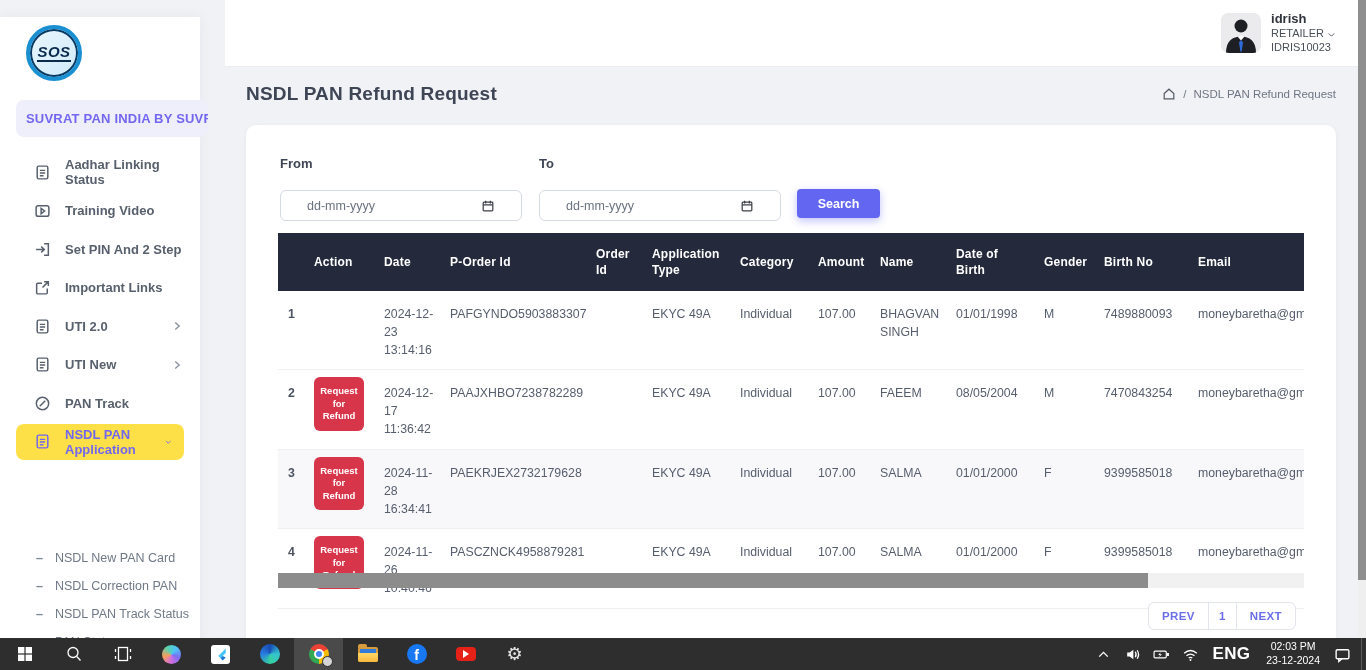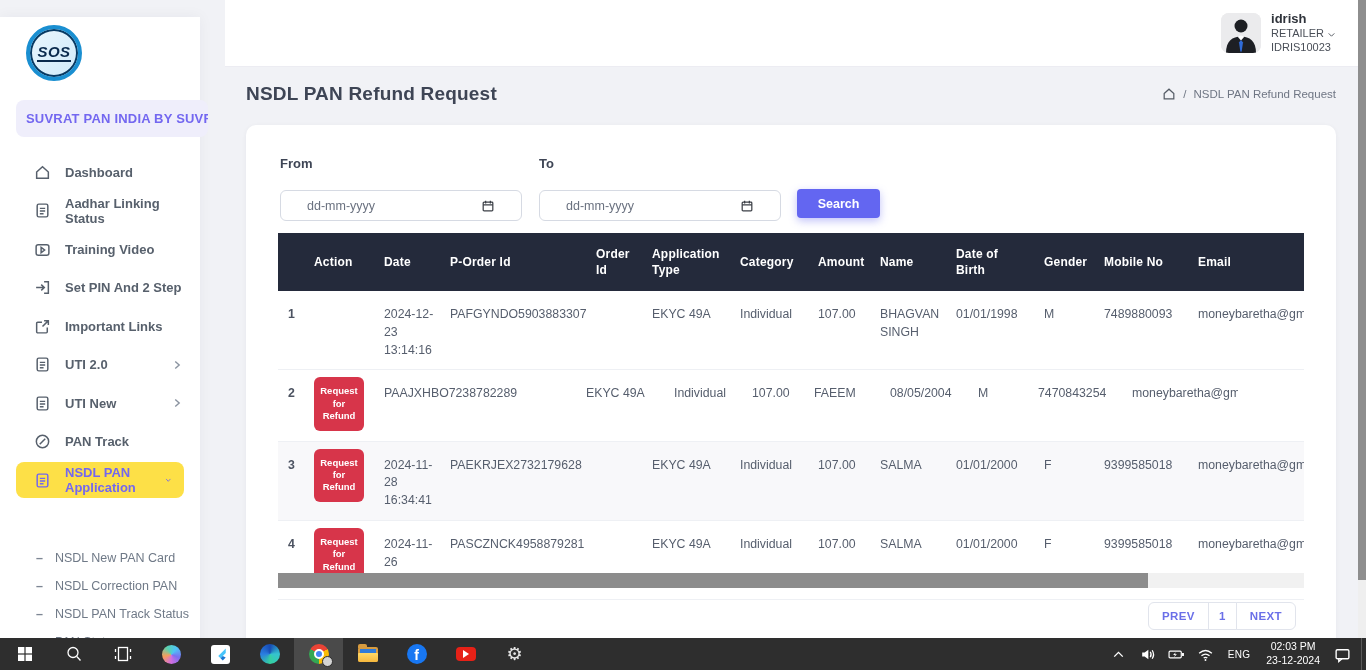--- a/index.html
+++ b/index.html
@@ -126,21 +126,21 @@
                   background:linear-gradient(#ffd967,#f5b73d); border-radius:1px 1px 2px 2px; }
   .fb { width:20px; height:20px; border-radius:50%; background:#1877f2; color:#fff; font-weight:800;
         font-size:14px; display:flex; align-items:flex-end; justify-content:center; line-height:1.25; }
   .yt { width:20px; height:14px; background:#e62117; border-radius:4px; display:flex; align-items:center; justify-content:center; }
   .yt-tri { width:0; height:0; border-left:6px solid #fff; border-top:4px solid transparent; border-bottom:4px solid transparent; }
   .gear { font-family:"DejaVu Sans", sans-serif; font-size:18px; color:#e6e6e6; line-height:1; }
 
   .tray { margin-left:auto; display:flex; align-items:center; height:32px; color:#fff; }
   .tray-item { padding:0 6px; display:flex; align-items:center; justify-content:center; cursor:pointer; height:32px; }
   .tray-ic { width:17px; height:17px; }
-  .lang { font-size:10px; font-weight:400; letter-spacing:.3px; padding:0 8px; }
+  .lang { font-size:17px; font-weight:700; letter-spacing:.3px; padding:0 8px; }
   .clock { text-align:center; font-size:10.5px; line-height:1.3; padding:0 8px; cursor:pointer; }
   .peek { width:5px; height:32px; border-left:1px solid #5a5a5a; margin-left:4px; cursor:pointer; }
 </style>
 </head>
 <body>
 
 <svg width="0" height="0" style="position:absolute">
   <symbol id="sym-home" viewBox="0 0 16 16">
       <path d="M2.5 7.5 L8 2.5 L13.5 7.5 V13.5 H2.5 Z"></path>
     </symbol>
@@ -176,26 +176,20 @@
       <path d="M5.3 2 v3 M10.7 2 v3 M2.5 6.8 h11"></path>
     </symbol>
 </svg>
 
 <div class="sidebar">
   <div class="logo">
     <span>SOS</span>
   </div>
   <div class="brand">SUVRAT PAN INDIA BY SUVR</div>
   <div class="nav">
-      <div class="nav-item">
-        <svg class="nicon">
-          <use href="#sym-home"></use>
-        </svg>
-        <span>Dashboard</span>
-      </div>
       <div class="nav-item">
         <svg class="nicon">
           <use href="#sym-document"></use>
         </svg>
         <span>Aadhar Linking Status</span>
       </div>
       <div class="nav-item">
         <svg class="nicon">
           <use href="#sym-video"></use>
         </svg>
@@ -354,21 +348,21 @@
           <div class="th col-8">
             <span class="inner">Name</span>
           </div>
           <div class="th col-9">
             <span class="inner">Date of Birth</span>
           </div>
           <div class="th col-10">
             <span class="inner">Gender</span>
           </div>
           <div class="th col-11">
-            <span class="inner">Mobile No</span>
+            <span class="inner">Birth No</span>
           </div>
           <div class="th col-12">
             <span class="inner">Email</span>
           </div>
         </div>
       <div class="tbody">
           <div class="trow">
             <div class="td col-0">1</div>
             <div class="td col-1"></div>
             <div class="td col-2">2024-12-23 13:14:16</div>
@@ -379,20 +373,21 @@
             <div class="td col-7">107.00</div>
             <div class="td col-8">BHAGVAN SINGH</div>
             <div class="td col-9">01/01/1998</div>
             <div class="td col-10">M</div>
             <div class="td col-11">7489880093</div>
             <div class="td col-12 nowrap">moneybaretha@gm</div>
           </div>
           <div class="trow">
             <div class="td col-0">2</div>
             <div class="td col-1"><button class="refund-btn">Request for Refund</button></div>
+            <div class="td col-2">2024-12-17 11:36:42</div>
             <div class="td col-3">PAAJXHBO7238782289</div>
             <div class="td col-4"></div>
             <div class="td col-5">EKYC 49A</div>
             <div class="td col-6">Individual</div>
             <div class="td col-7">107.00</div>
             <div class="td col-8">FAEEM</div>
             <div class="td col-9">08/05/2004</div>
             <div class="td col-10">M</div>
             <div class="td col-11">7470843254</div>
             <div class="td col-12 nowrap">moneybaretha@gm</div>

